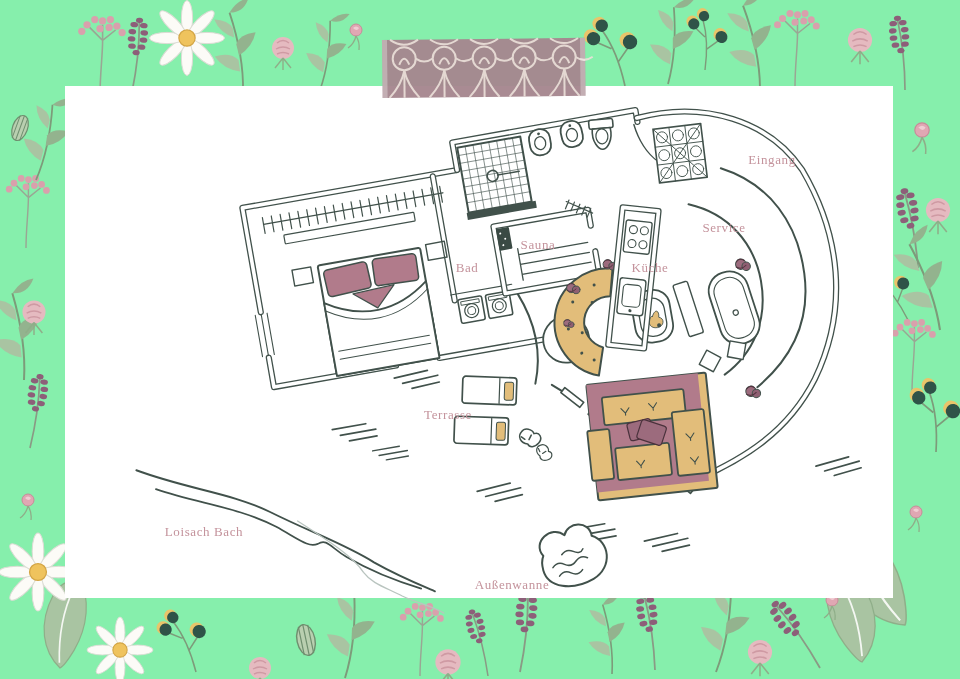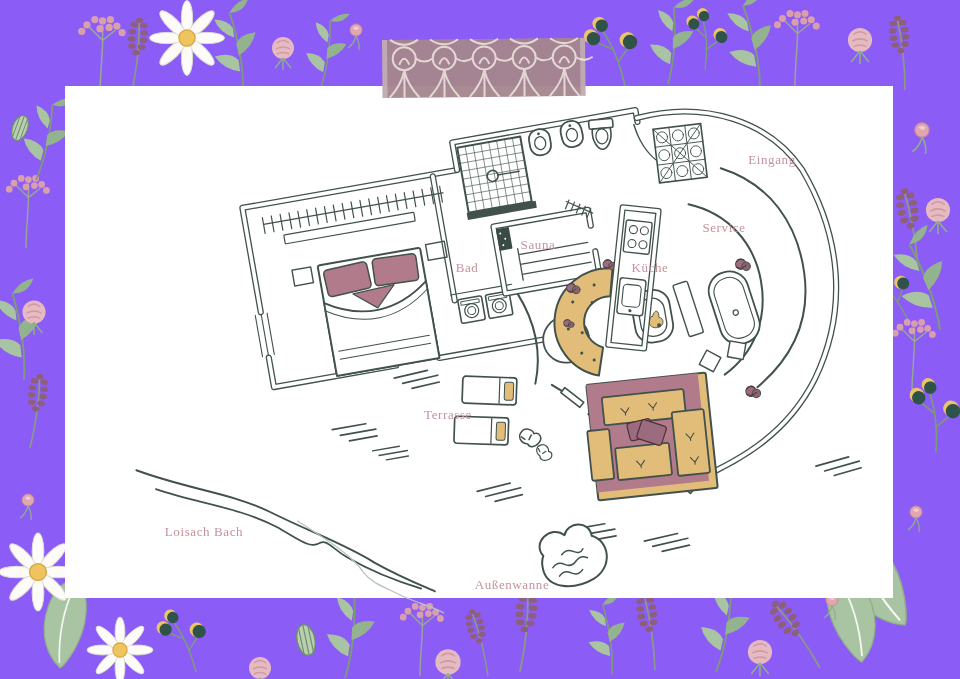--- a/index.html
+++ b/index.html
@@ -1,16 +1,16 @@
 <!DOCTYPE html>
 <html><head>
 <meta charset="utf-8">
 <style>
   html,body{margin:0;padding:0}
-  .stage{position:relative;width:960px;height:679px;background:#8b5cf6;overflow:hidden;
+  .stage{position:relative;width:960px;height:679px;background:#86efac;overflow:hidden;
          font-family:"Liberation Sans",sans-serif}
   .stage>svg{position:absolute;left:0;top:0}
   .wo{fill:none;stroke-width:6.2}
   .wi{fill:none;stroke:#ffffff;stroke-width:3.6}
   .w2{fill:none;stroke-width:2}
   .w15{fill:none;stroke-width:1.5}
   .lbl{font-family:"Liberation Serif",serif;font-size:13px;letter-spacing:.6px}
 </style>
 </head>
 <body>

